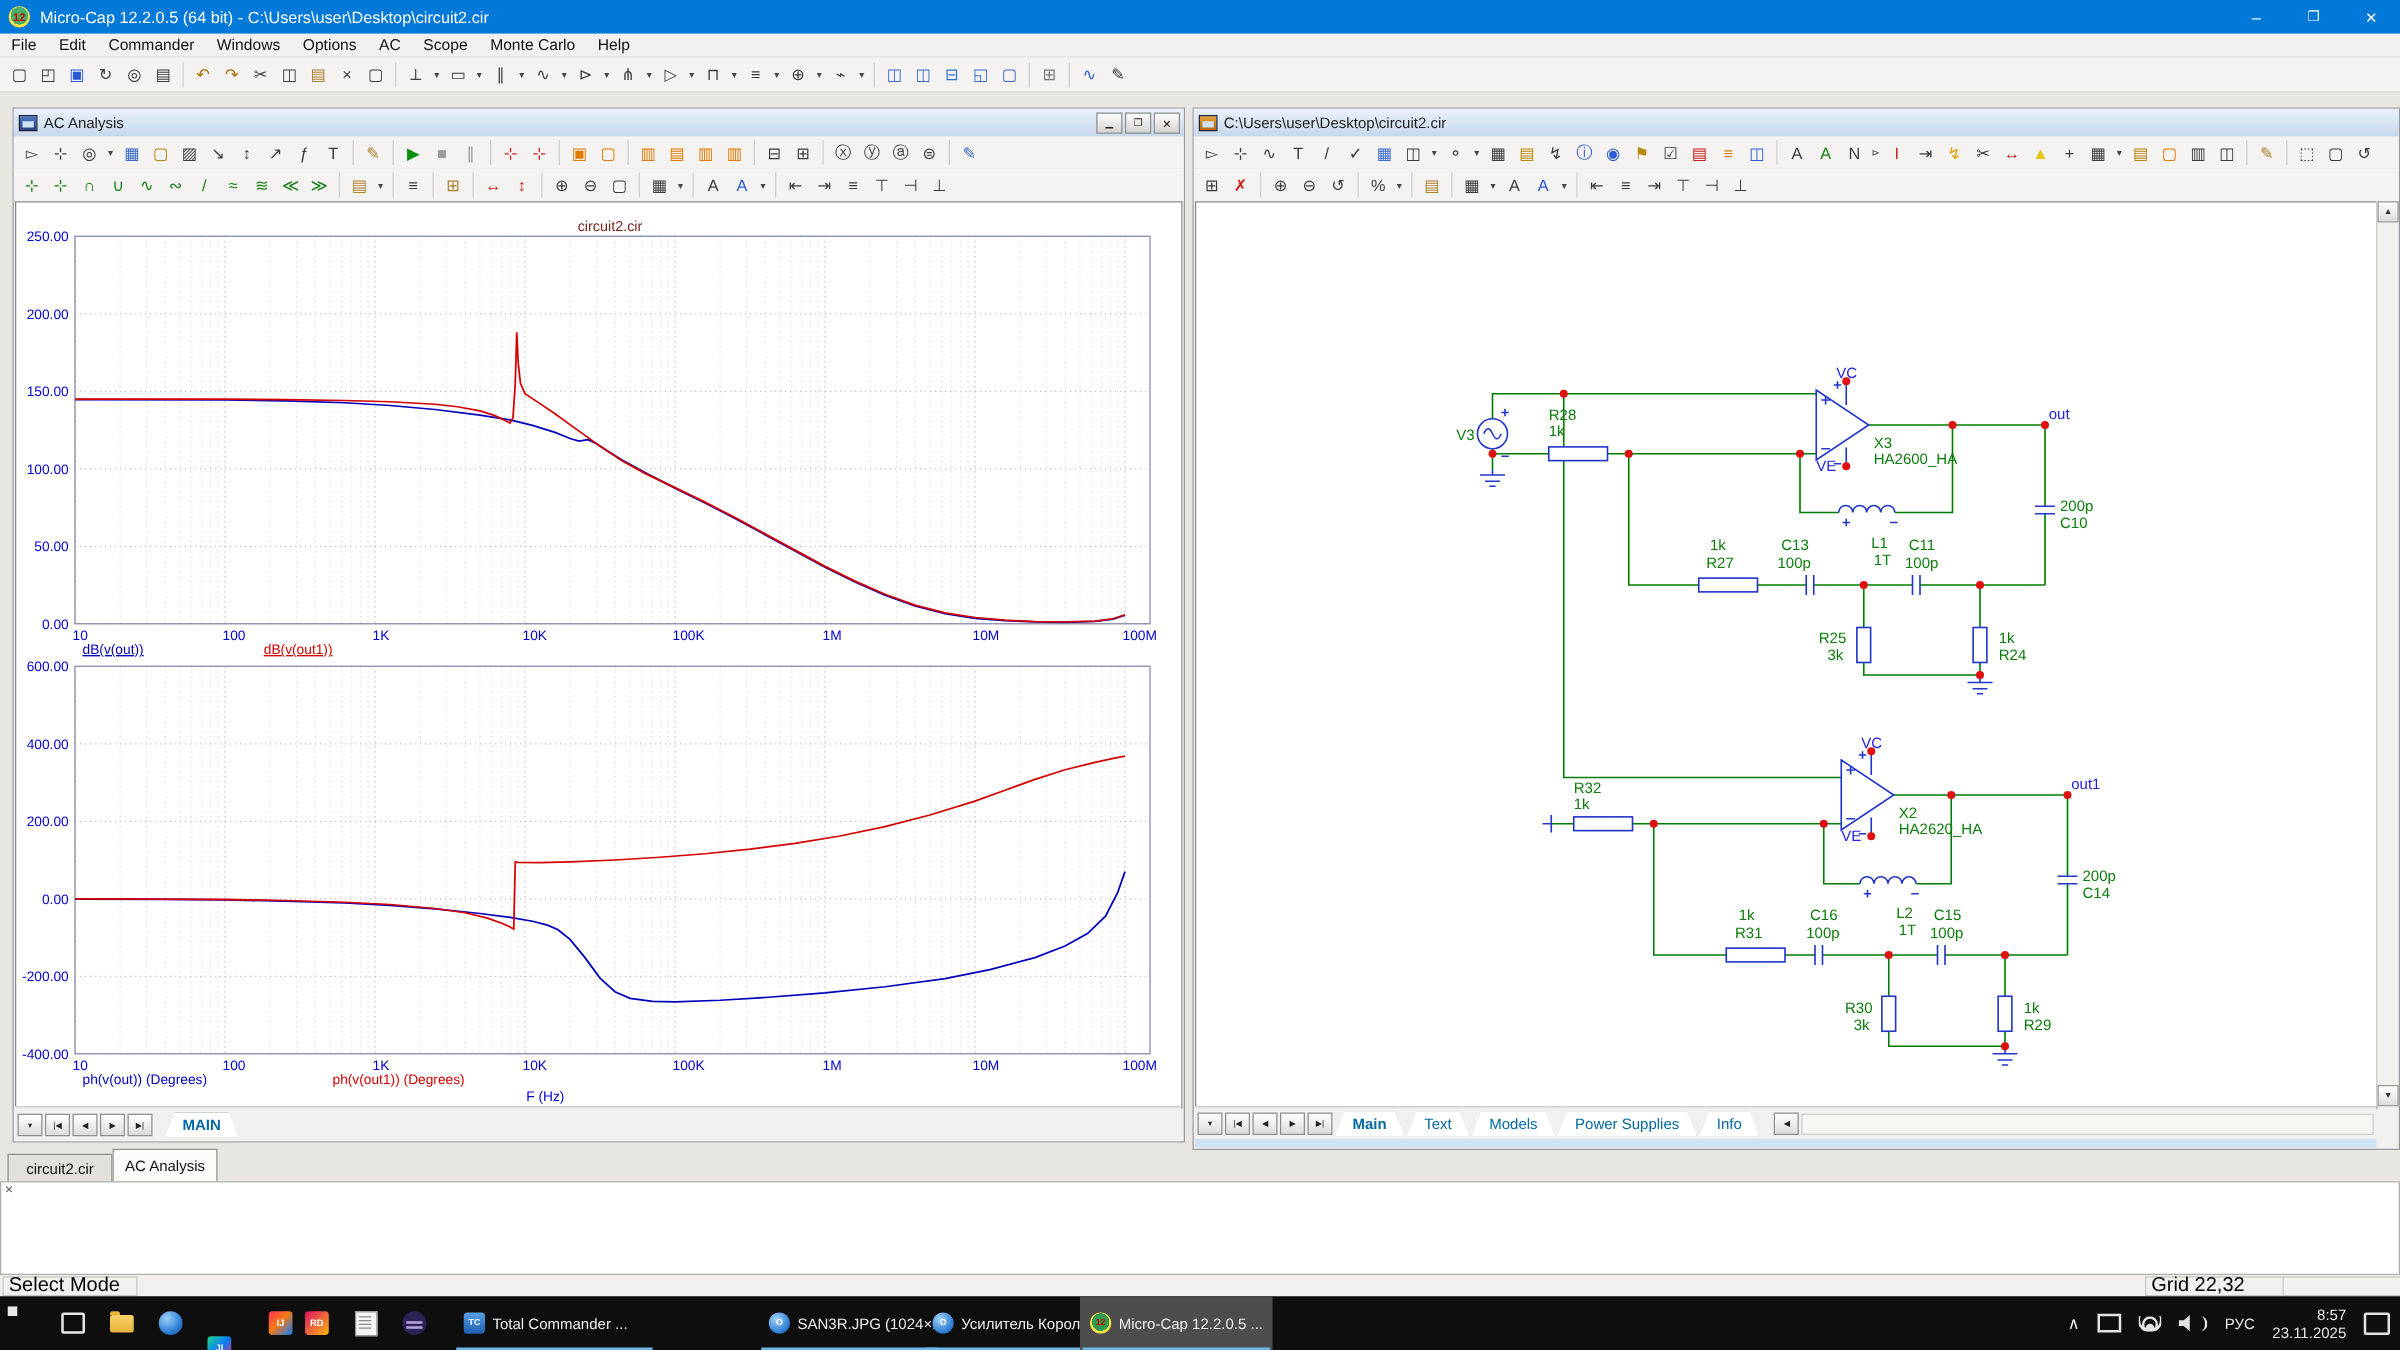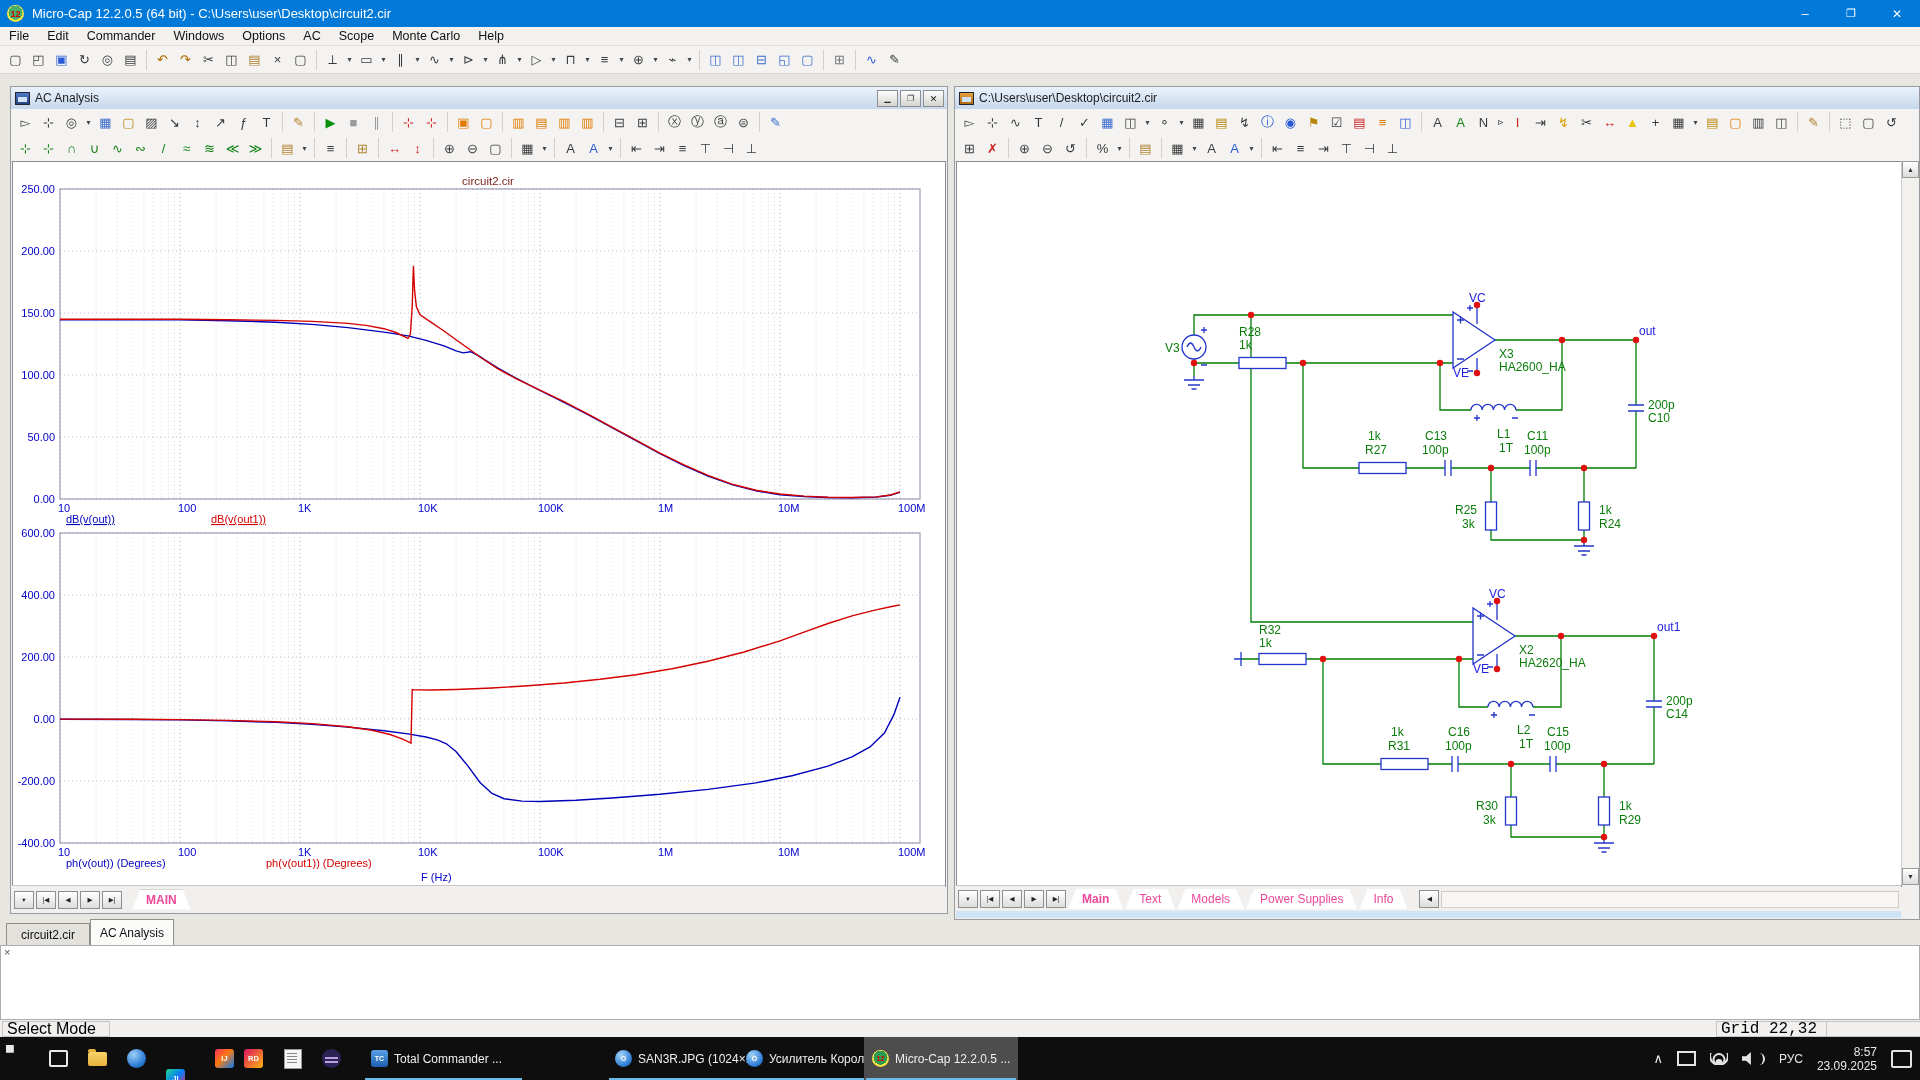--- a/index.html
+++ b/index.html
@@ -27,21 +27,21 @@
   .win-ico{width:13px;height:11px;background:linear-gradient(#4b79c8,#27447e);border:1px solid #223;margin-right:5px;flex:0 0 auto;position:relative;}
   .win-ico::after{content:"";position:absolute;left:2px;top:4px;right:2px;bottom:2px;background:#cfe2f8;}
   .win-btns{position:absolute;right:3px;top:3px;display:flex;}
   .wb{width:19px;height:15px;border:1px solid #8f8f8f;background:linear-gradient(#fefefe,#d5d4d1);margin-left:2px;display:flex;align-items:center;justify-content:center;font-size:8px;color:#222;}
   .wb-min::before{content:"▁";} .wb-res::before{content:"❐";} .wb-close::before{content:"✕";font-size:9px;}
   .wtb{position:absolute;left:0;right:0;height:26px;border-bottom:1px solid #dddbd6;padding-left:3px;}
   .client{position:absolute;background:#fff;border:1px solid #8a8a92;}
   
   .tabrow{position:absolute;display:flex;align-items:center;background:#f1f0ee;border-top:1px solid #c9c7c2;}
   .navb{width:18px;height:16px;border:1px solid #8f8f8f;background:linear-gradient(#fff,#dcdcda);font-size:6.5px;display:flex;align-items:center;justify-content:center;margin-left:2px;color:#222;flex:0 0 auto;}
-  .sheet-tab{height:20px;padding:0 14px;background:#fff;clip-path:polygon(8px 0,calc(100% - 8px) 0,100% 100%,0 100%);display:flex;align-items:center;font-size:12px;color:#ec4899;margin-left:2px;filter:drop-shadow(0 0 1px #555);flex:0 0 auto;}
+  .sheet-tab{height:20px;padding:0 14px;background:#fff;clip-path:polygon(8px 0,calc(100% - 8px) 0,100% 100%,0 100%);display:flex;align-items:center;font-size:12px;color:#0369a1;margin-left:2px;filter:drop-shadow(0 0 1px #555);flex:0 0 auto;}
   .sheet-tab.active{font-weight:bold;}
   .hscroll-track{flex:1 1 auto;height:15px;background:#f7f6f3;border:1px solid #cfcdc8;margin:0 2px;}
   
   .vsb{position:absolute;width:16px;background:#f2f1ee;border-left:1px solid #ccc;}
   .sbbtn{position:absolute;left:0;width:15px;height:15px;border:1px solid #9a9a9a;background:linear-gradient(#fff,#dcdcda);font-size:7px;display:flex;align-items:center;justify-content:center;color:#333;}
   
   .mdi-tab{position:absolute;border:1px solid #8f8e8a;font-size:12px;display:flex;align-items:center;justify-content:center;color:#111;}
   
   #text-panel{left:0;top:945px;width:1918px;height:73px;background:#fff;border:1px solid #adadad;}
   #text-panel-close{position:absolute;left:3px;top:0px;font-size:11px;color:#555;}
@@ -713,21 +713,21 @@
   <div class="mdi-tab" style="left:90px;top:919px;width:82px;height:25px;background:#fafaf9;">
       <span>AC Analysis</span>
     </div>
 
   <div class="abs" id="text-panel">
     <span id="text-panel-close">×</span>
   </div>
 
   <div class="abs" id="statusbar">
     <span class="sb-cell" style="left:2px;width:98px;">Select Mode</span>
-    <span class="sb-cell" style="left:1716px;width:104px;font-family:Liberation Mono, monospace;">Grid 22,32</span>
+    <span class="sb-cell" style="left:1716px;width:104px;">Grid 22,32</span>
     <span class="sb-cell" style="left:1826px;width:88px;"></span>
   </div>
 
   <div class="abs" id="taskbar">
     <span class="tk-slot">
         <span class="tk-start"></span>
       </span>
     <span class="tk-slot">
         <span class="tk-taskview"></span>
       </span>
@@ -765,21 +765,21 @@
             <i style="width:3px;height:3px;background:#e4e4e4;"></i>
           </span>
         </span>
       <span class="tray-item">
           <span class="tr-spk"></span>
           <span class="tr-spk-waves"></span>
         </span>
       <span class="tray-item" style="font-size:12px;">РУС</span>
       <span id="clock">
         <div>8:57</div>
-        <div>23.09.2025</div>
+        <div>23.11.2025</div>
       </span>
       <span class="tray-item">
           <span class="tr-notif"></span>
         </span>
     </div>
   <span class="tb-app" style="left: 363px; width: 145px;">
         <span class="ap-ic ic-tc">TC</span>
         <span>Total Commander ...</span>
       </span>
       <span class="tb-app" style="left: 607px; width: 129px;">

